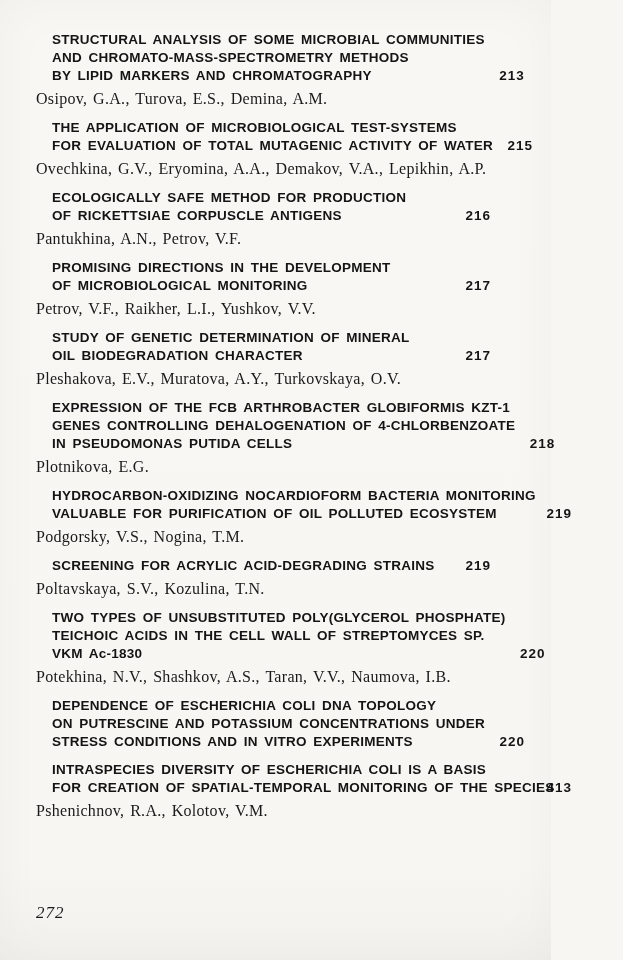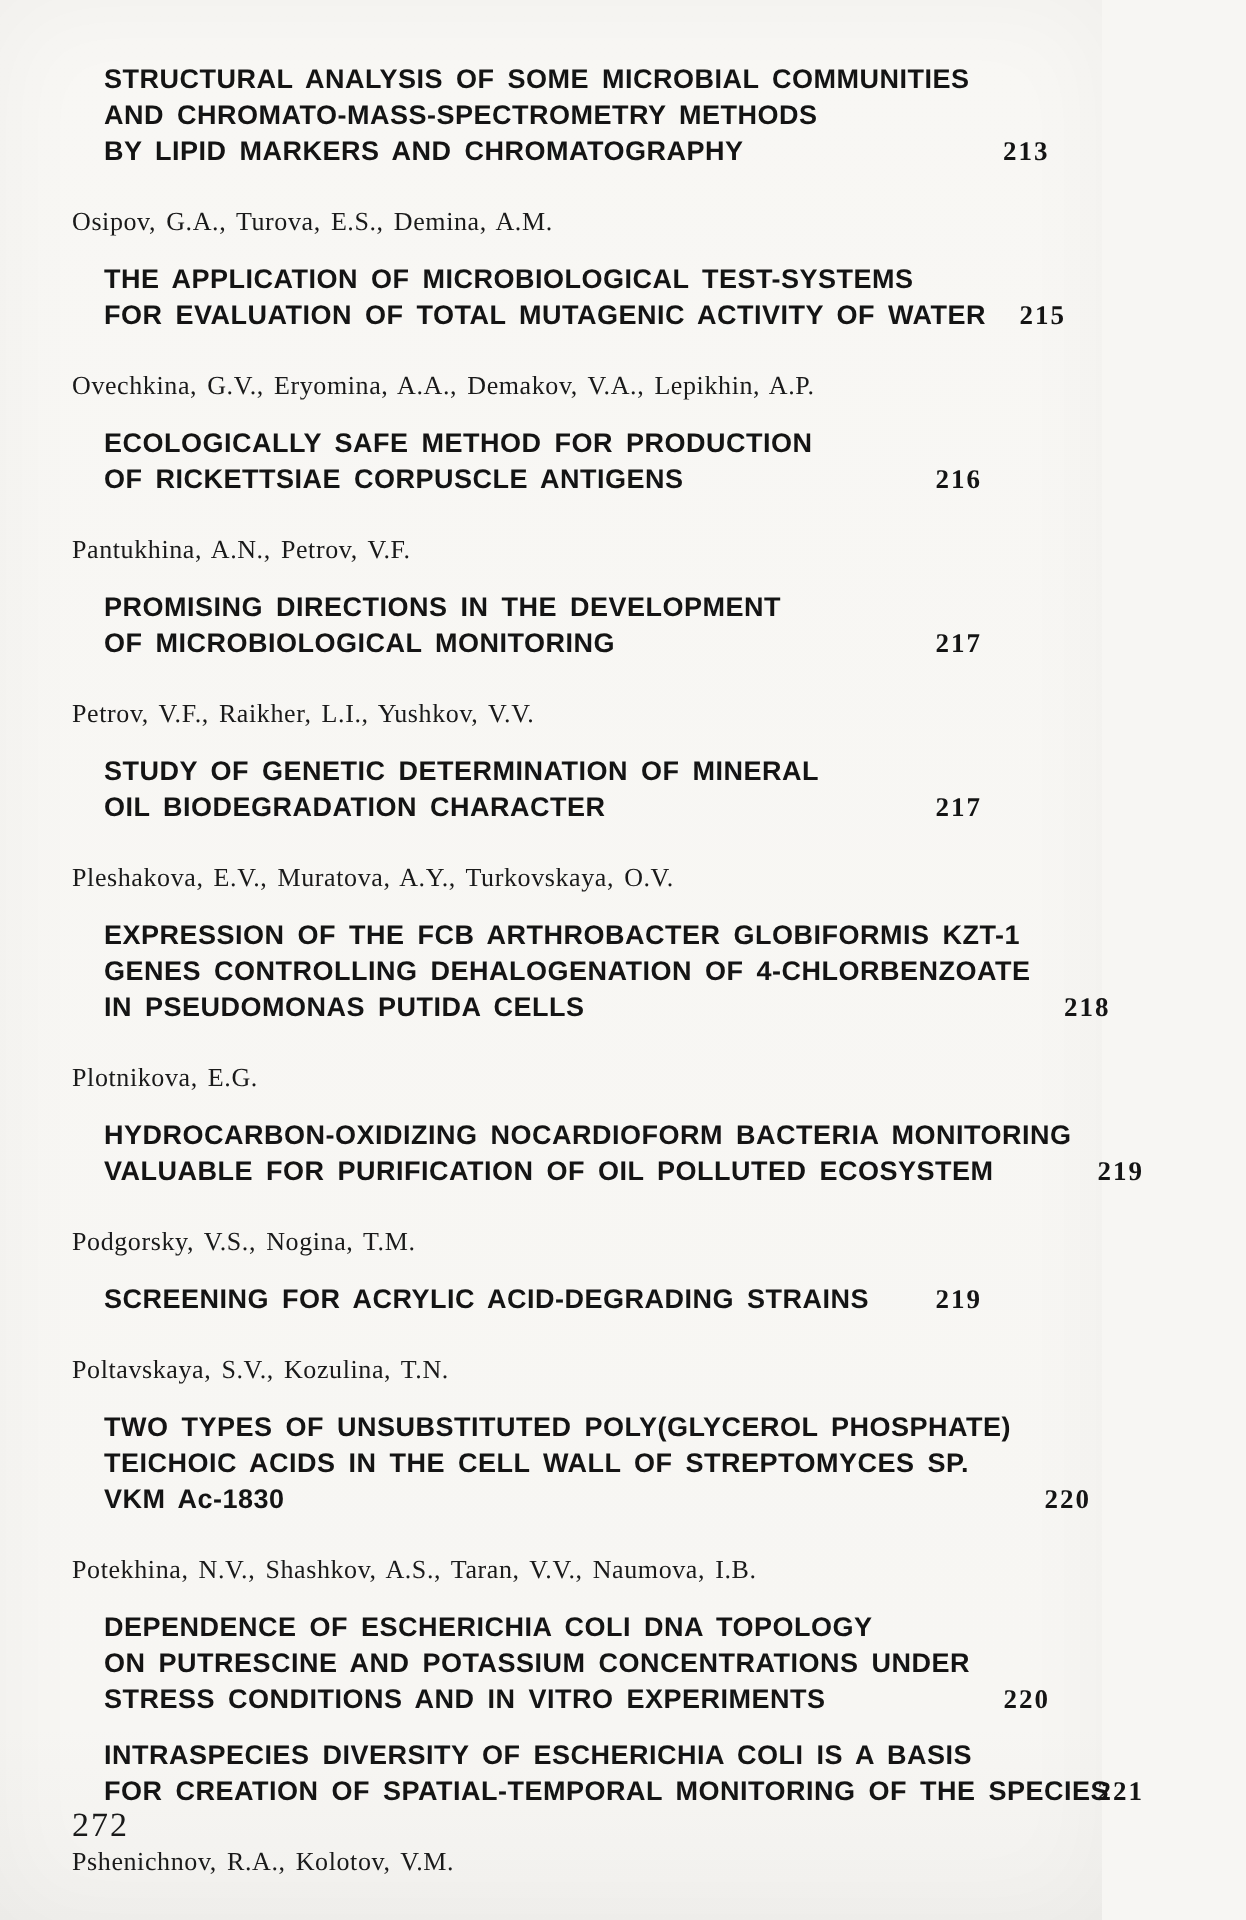--- a/index.html
+++ b/index.html
@@ -42,46 +42,47 @@
     font-weight: 600;
     letter-spacing: 0.25px;
     word-spacing: 2.5px;
     color: #141414;
   }
   .title-line {
     line-height: 18px;
     white-space: nowrap;
   }
   .entry-page {
-    font-family: Liberation Serif, serif;
+    font-family: Liberation Sans, sans-serif;
     font-size: 13.5px;
     font-weight: 600;
     letter-spacing: 1px;
     line-height: 18px;
     text-align: right;
     min-width: 40px;
     color: #141414;
   }
   .entry-authors {
-    margin-top: 16px;
+    margin-top: 4px;
     font-family: "Liberation Serif", "DejaVu Serif", serif;
-    font-size: 13px;
+    font-size: 16px;
     line-height: 20px;
     letter-spacing: 0.3px;
     word-spacing: 1.5px;
     color: #1a1a1a;
   }
   .footer-page-num {
     position: absolute;
     left: 36px;
     top: 903px;
     font-family: "Liberation Serif", "DejaVu Serif", serif;
     font-size: 17px;
     letter-spacing: 1px;
     color: #1a1a1a;
+    font-style: italic;
   }
 </style>
 </head>
 <body>
 
 <div class="sheet">
   <main class="toc">
   <section class="entry">
     <div class="entry-head">
       <div class="entry-title">
@@ -194,19 +195,19 @@
       <div class="entry-page">220</div>
     </div>
   </section>
 
   <section class="entry">
     <div class="entry-head">
       <div class="entry-title">
             <div class="title-line">INTRASPECIES DIVERSITY OF ESCHERICHIA COLI IS A BASIS</div>
             <div class="title-line">FOR CREATION OF SPATIAL-TEMPORAL MONITORING OF THE SPECIES</div>
           </div>
-      <div class="entry-page">221</div>
+      <div class="entry-page">413</div>
     </div>
     <div class="entry-authors">Pshenichnov, R.A., Kolotov, V.M.</div>
   </section>
 </main>
   <div class="footer-page-num">272</div>
 </div>
 
 </body></html>

